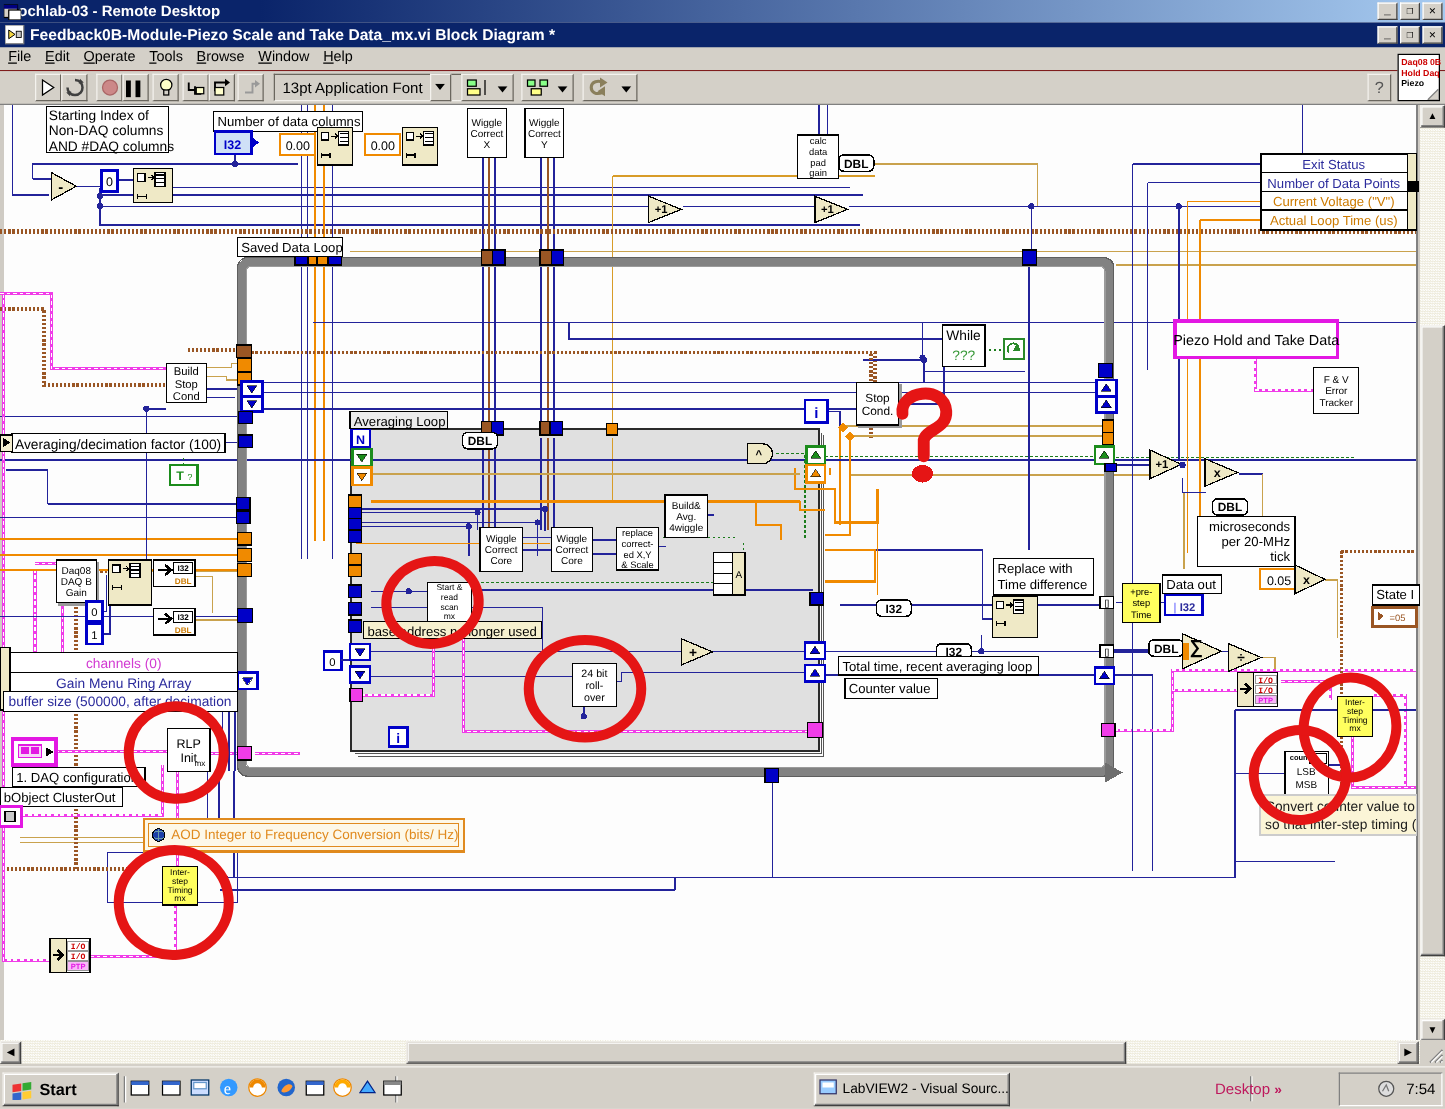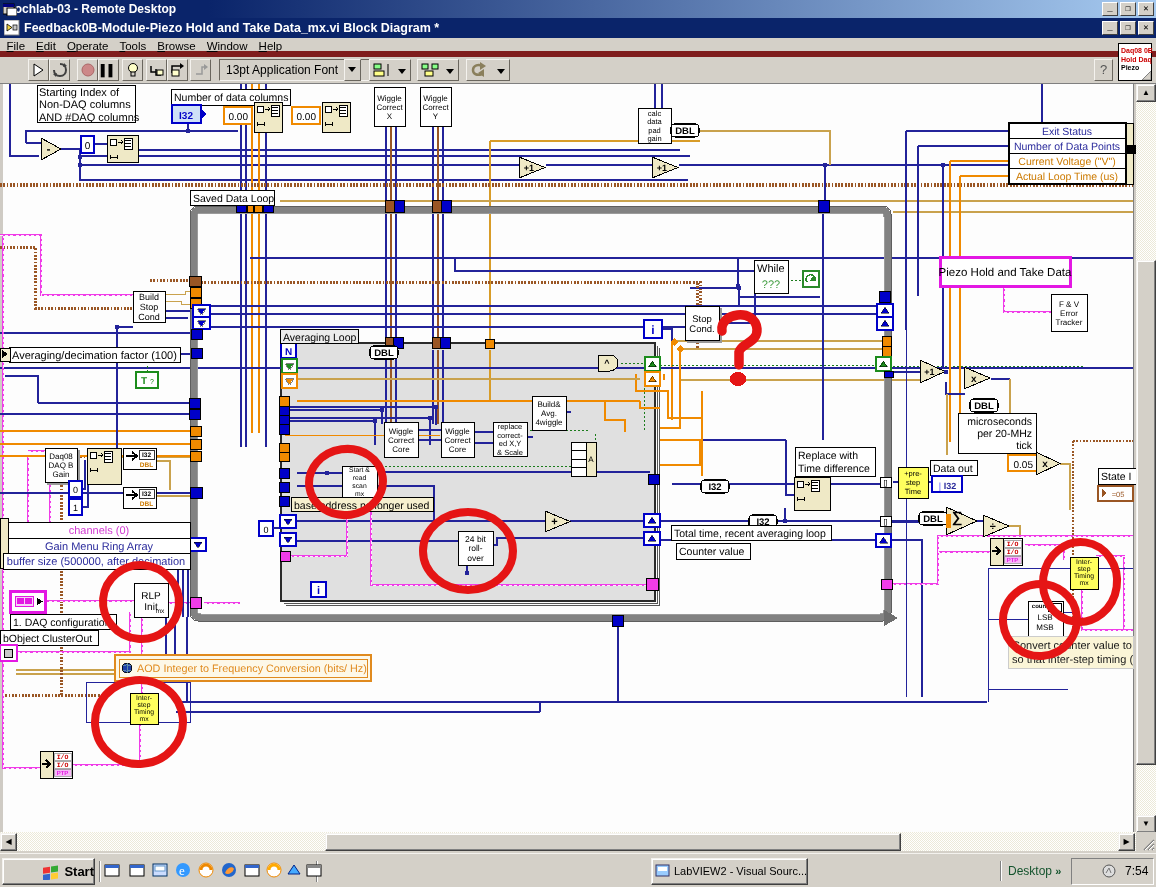--- a/index.html
+++ b/index.html
@@ -1,20 +1,20 @@
 <!DOCTYPE html>
 <html><head><meta charset="utf-8"><style>
 *{margin:0;padding:0;box-sizing:border-box;}
 body{width:1156px;height:887px;overflow:hidden;font-family:"Liberation Sans",sans-serif;background:#d4d0c8;position:relative;}
 .abs{position:absolute;}
 .tb1{left:0;top:0;width:1156px;height:18px;background:linear-gradient(to right,#0a246a 0%,#0a246a 18%,#a6caf0 100%);color:#fff;font-weight:bold;font-size:12px;line-height:18px;}
 .tb2{left:0;top:18px;width:1156px;height:20px;background:#0a246a;color:#fff;font-weight:bold;font-size:12.5px;line-height:20px;}
 .wbtns{position:absolute;top:2px;right:2px;display:flex;gap:2px;}
 .wb{width:16px;height:14px;background:#d4d0c8;border:1px solid;border-color:#fff #404040 #404040 #fff;font-size:9px;line-height:12px;text-align:center;color:#000;font-weight:bold;font-family:"Liberation Mono",monospace;}
-.menubar{left:0;top:38px;width:1156px;height:19px;background:#d4d0c8;font-size:11.5px;color:#000;border-bottom:6px solid #7f1d1d;}
+.menubar{left:0;top:38px;width:1156px;height:19px;background:#d4d0c8;font-size:11.5px;color:#000;border-bottom:1px solid #7f1d1d;}
 .menubar span{display:inline-block;padding:2px 5.5px;}
 .menubar u{text-decoration:underline;}
 .toolbar{left:0;top:57px;width:1156px;height:27px;background:#d4d0c8;border-bottom:1px solid #808080;}
 .tbtn{position:absolute;top:2px;width:21px;height:22px;background:#d4d0c8;border:1px solid;border-color:#f4f2ee #6a665e #6a665e #f4f2ee;text-align:center;font-size:12px;line-height:20px;}
 .fontbox{position:absolute;top:2px;left:219px;width:162px;height:22px;background:#d4d0c8;border:1px solid;border-color:#6a665e #f4f2ee #f4f2ee #6a665e;font-size:12px;line-height:20px;padding-left:6px;color:#000;}
 .vsb{left:1136px;top:84px;width:20px;height:748px;background:repeating-conic-gradient(#ffffff 0% 25%,#ece9d8 0% 50%) 0 0/2px 2px;}
 .hsb{left:0;top:832px;width:1136px;height:19px;background:repeating-conic-gradient(#ffffff 0% 25%,#ece9d8 0% 50%) 0 0/2px 2px;}
 .sbtn{position:absolute;width:20px;height:18px;background:#d4d0c8;border:1px solid;border-color:#f4f2ee #404040 #404040 #f4f2ee;box-shadow:inset -1px -1px 0 #808080, inset 1px 1px 0 #fff;font-size:8px;text-align:center;line-height:16px;color:#000;}
 .thumb{position:absolute;background:#d4d0c8;border:1px solid;border-color:#f4f2ee #404040 #404040 #f4f2ee;box-shadow:inset -1px -1px 0 #808080, inset 1px 1px 0 #fff;}
 .task{left:0;top:853px;width:1156px;height:34px;background:#d4d0c8;border-top:1px solid #f4f2ee;}
@@ -27,21 +27,21 @@
       <rect x="4" y="6" width="10" height="8" fill="#fff" stroke="#000"></rect>
     </svg><span style="margin-left:8px">kochlab-03 - Remote Desktop</span><div class="wbtns">
       <div class="wb">_</div>
       <div class="wb">❐</div>
       <div class="wb">✕</div>
     </div></div>
 <div class="abs tb2"><svg class="abs" style="left:4px;top:2px" width="16" height="16">
       <rect width="15" height="15" fill="#fff" stroke="#808080"></rect>
       <path d="M3 4 L8 7.5 L3 11 Z" fill="#f5d742" stroke="#000" stroke-width="0.8"></path>
       <rect x="9" y="5" width="4" height="5" fill="#c8c8c8" stroke="#000" stroke-width="0.7"></rect>
-    </svg><span style="margin-left:24px">Feedback0B-Module-Piezo Hold and Take Data_mx.vi Block Diagram *</span><div class="wbtns" style="top:3px">
+    </svg><span style="margin-left:24px">Feedback0B-Module-Piezo Scale and Take Data_mx.vi Block Diagram *</span><div class="wbtns" style="top:3px">
       <div class="wb">_</div>
       <div class="wb">❐</div>
       <div class="wb">✕</div>
     </div></div>
 <div class="abs menubar"><span style="margin-left:1px"><u>F</u>ile</span><span><u>E</u>dit</span><span><u>O</u>perate</span><span><u>T</u>ools</span><span><u>B</u>rowse</span><span><u>W</u>indow</span><span><u>H</u>elp</span></div>
 <div class="abs toolbar">
     <div class="tbtn" style="left:28px;"><svg width="18" height="18" style="margin-top:1px">
         <path d="M4 3 L13 9 L4 15 Z" fill="#fff" stroke="#000"></path>
       </svg></div>
     <div class="tbtn" style="left:49px;"><svg width="18" height="18" style="margin-top:1px">
@@ -747,21 +747,21 @@
 <div class="sbtn" style="left:1136px;top:815px;">▼</div>
 <div class="abs hsb"></div>
 <div class="sbtn" style="left:0px;top:833px;width:17px;">◀</div>
 <div class="thumb" style="left:325px;top:833px;width:576px;height:18px;"></div>
 <div class="sbtn" style="left:1118px;top:833px;width:17px;">▶</div>
 <div class="abs" style="left:1136px;top:832px;width:20px;height:20px;background:#d4d0c8"><svg width="20" height="20">
       <path d="M18 8 L8 18 M18 12 L12 18 M18 16 L16 18" stroke="#808080" stroke-width="1.5"></path>
       <path d="M18 9 L9 18 M18 13 L13 18 M18 17 L17 18" stroke="#fff" stroke-width="1"></path>
     </svg></div>
 <div class="abs task">
-    <div class="tkb" style="left:2px;width:93px;font-weight:bold;font-size:13px;text-align:right;"><svg width="20" height="18" style="vertical-align:-4px;margin-left:2px">
+    <div class="tkb" style="left:2px;width:93px;font-weight:bold;font-size:13px;"><svg width="20" height="18" style="vertical-align:-4px;margin-left:2px">
         <g transform="skewY(-8)">
           <rect x="2" y="6" width="7" height="6" fill="#e33"></rect>
           <rect x="10" y="6" width="7" height="6" fill="#3a3"></rect>
           <rect x="2" y="13" width="7" height="6" fill="#36c"></rect>
           <rect x="10" y="13" width="7" height="6" fill="#fc3"></rect>
         </g>
       </svg> Start</div>
     <div class="abs" style="left:99px;top:7px;height:21px;border-left:1px solid #808080;border-right:1px solid #fff"></div>
     <div class="abs" style="left:316px;top:7px;height:21px;border-left:1px solid #808080;border-right:1px solid #fff"></div>
     <div class="qlicon" style="left:104px"><svg width="17" height="17">
@@ -801,17 +801,17 @@
       </svg></div>
     <div class="qlicon" style="left:306px"><svg width="17" height="17">
         <rect x="1" y="3" width="14" height="11" fill="#fff" stroke="#000"></rect>
         <rect x="1" y="3" width="14" height="3" fill="#888"></rect>
       </svg></div>
     <div class="tkb" style="left:651px;width:157px"><svg width="16" height="14" style="vertical-align:-3px;margin-right:3px">
         <rect x="1" y="1" width="13" height="11" fill="#9cf" stroke="#336"></rect>
         <rect x="3" y="3" width="9" height="4" fill="#fff"></rect>
       </svg>LabVIEW2 - Visual Sourc...</div>
     <div class="abs" style="left:1000px;top:7px;height:20px;border-left:1px solid #808080;border-right:1px solid #fff"></div>
-    <div class="abs" style="left:1008px;top:4px;font-size:12px;line-height:26px;color:#14532d">Desktop <b style="font-size:11px">»</b></div>
+    <div class="abs" style="left:972px;top:4px;font-size:12px;line-height:26px;color:#be185d">Desktop <b style="font-size:11px">»</b></div>
     <div class="abs" style="left:1071px;top:4px;width:83px;height:27px;border:1px solid;border-color:#808080 #fff #fff #808080;font-size:12px;line-height:25px;padding-left:25px;"><svg width="16" height="16" style="vertical-align:-4px;margin-left:4px">
         <circle cx="8" cy="8" r="6" fill="#ddd" stroke="#555"></circle>
         <path d="M5 10 L8 5 L10 10" fill="none" stroke="#777"></path>
       </svg><span style="margin-left:8px">7:54 PM</span></div>
   </div>
 </body></html>

